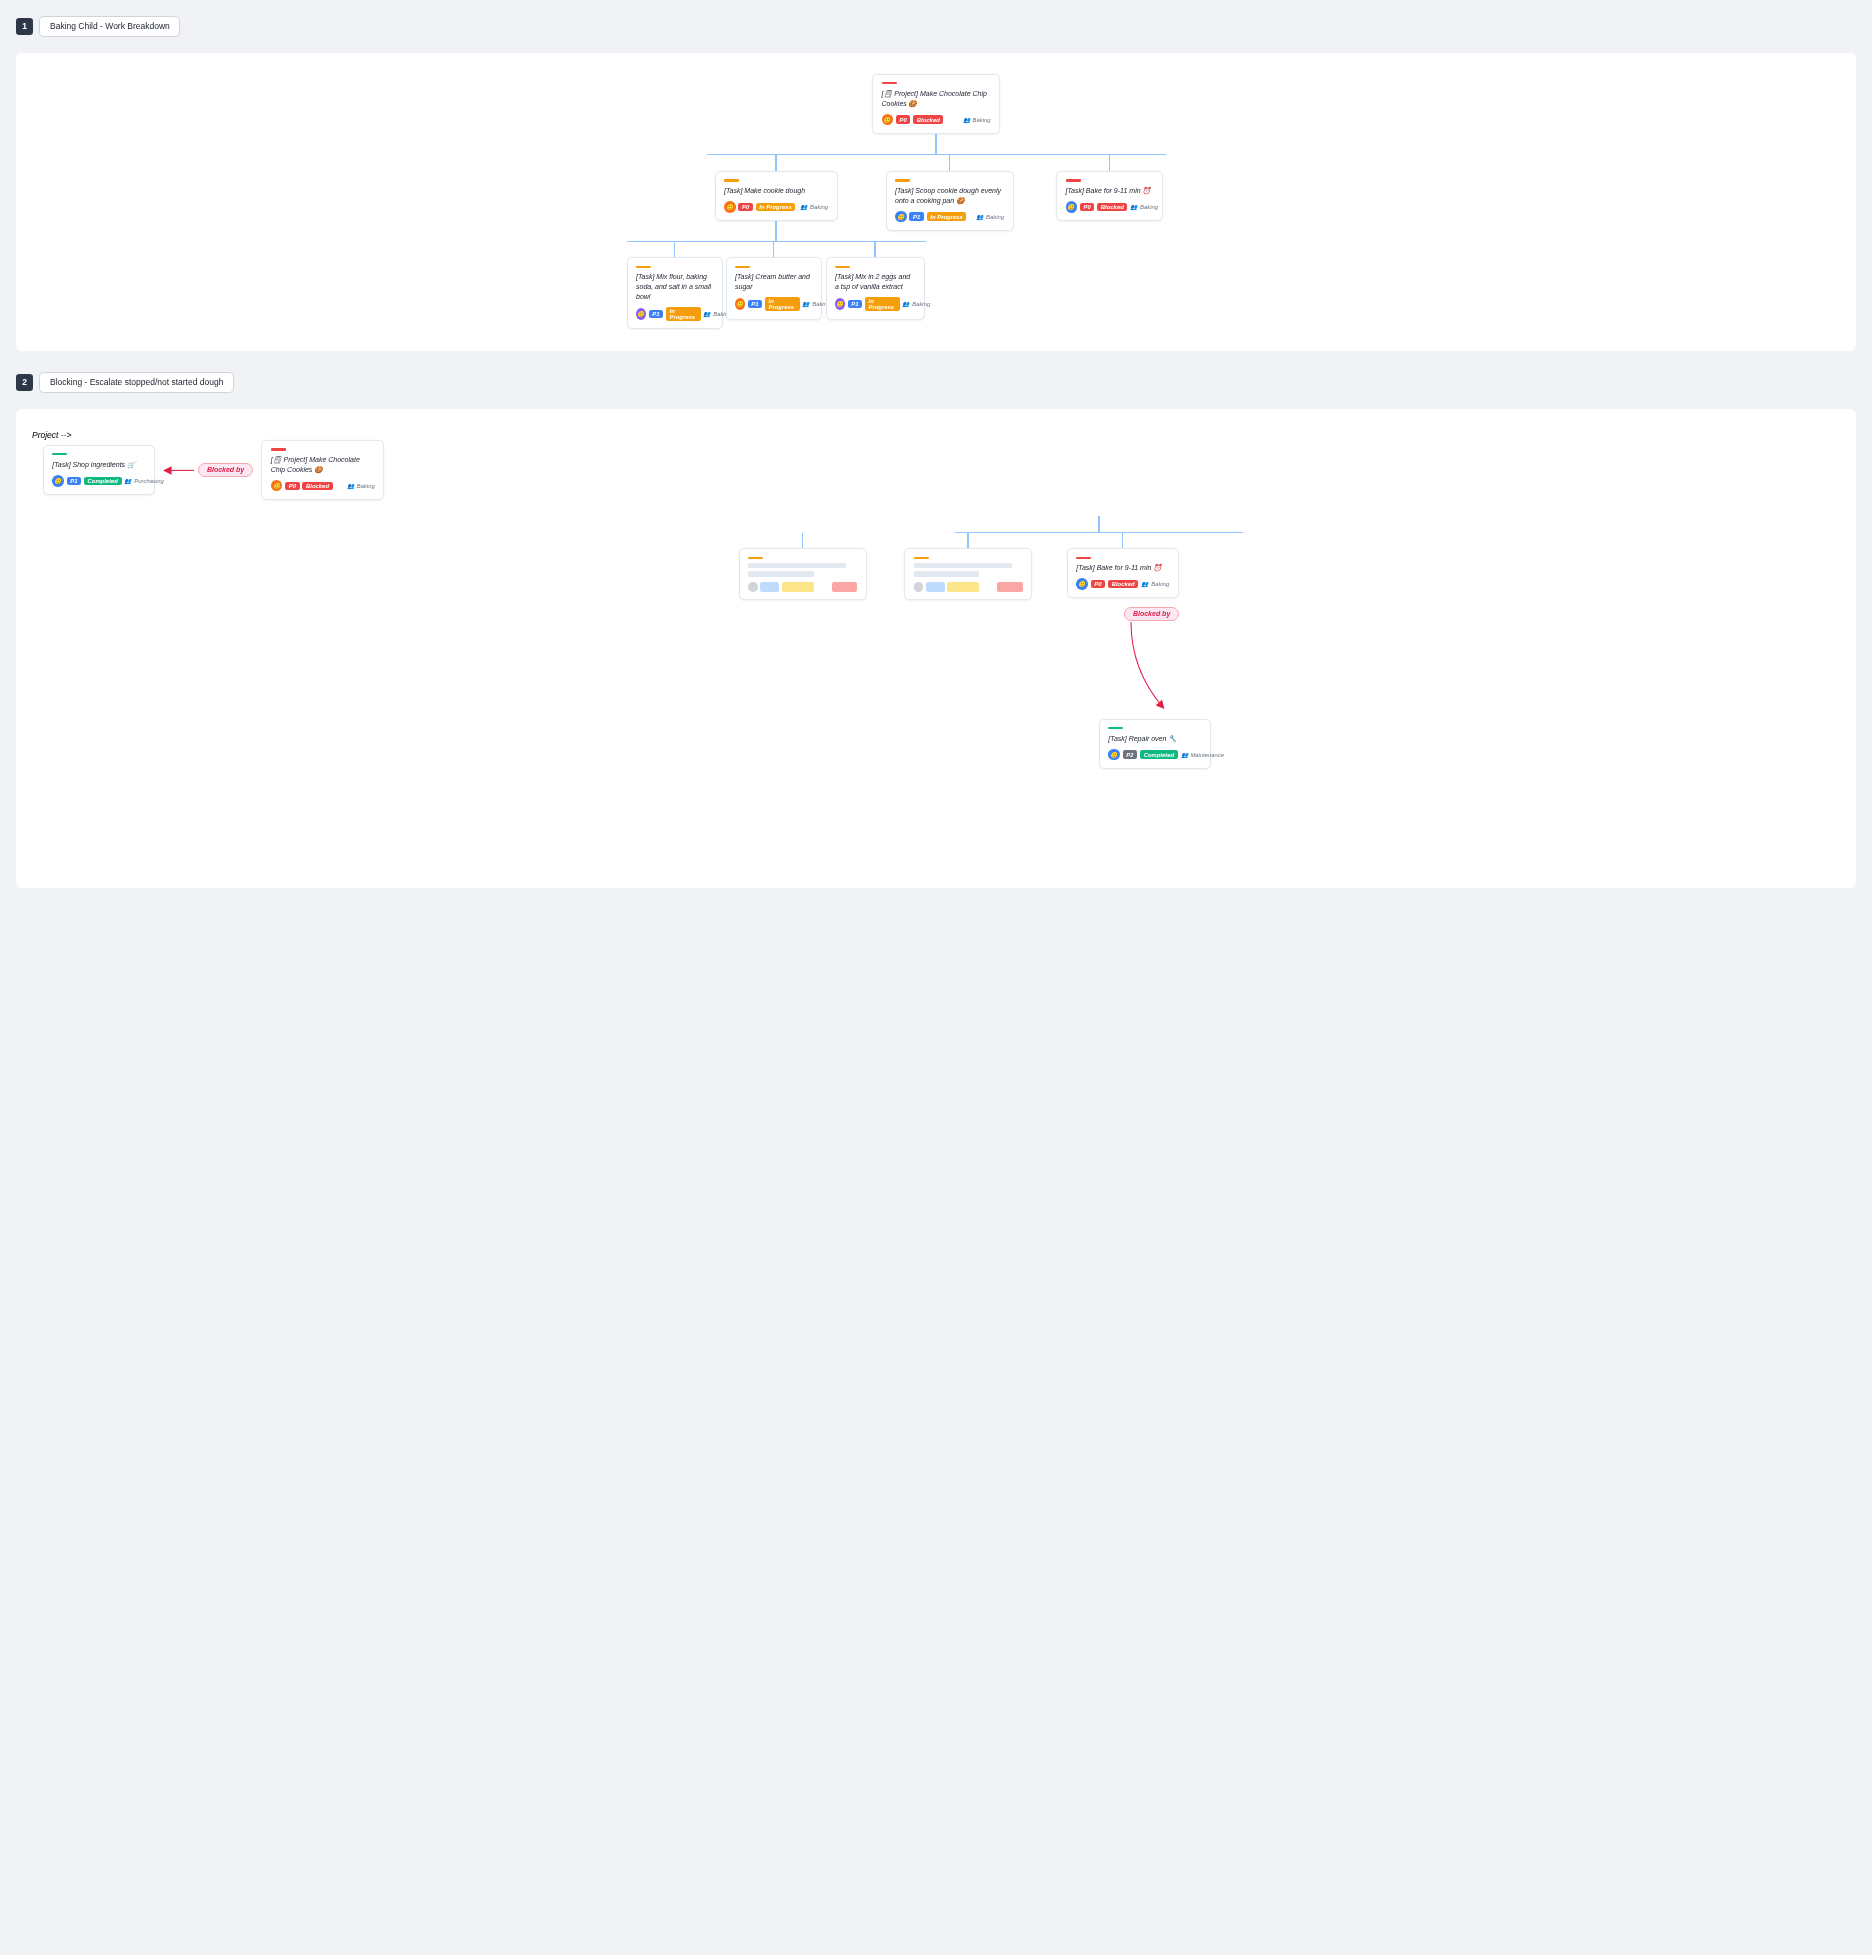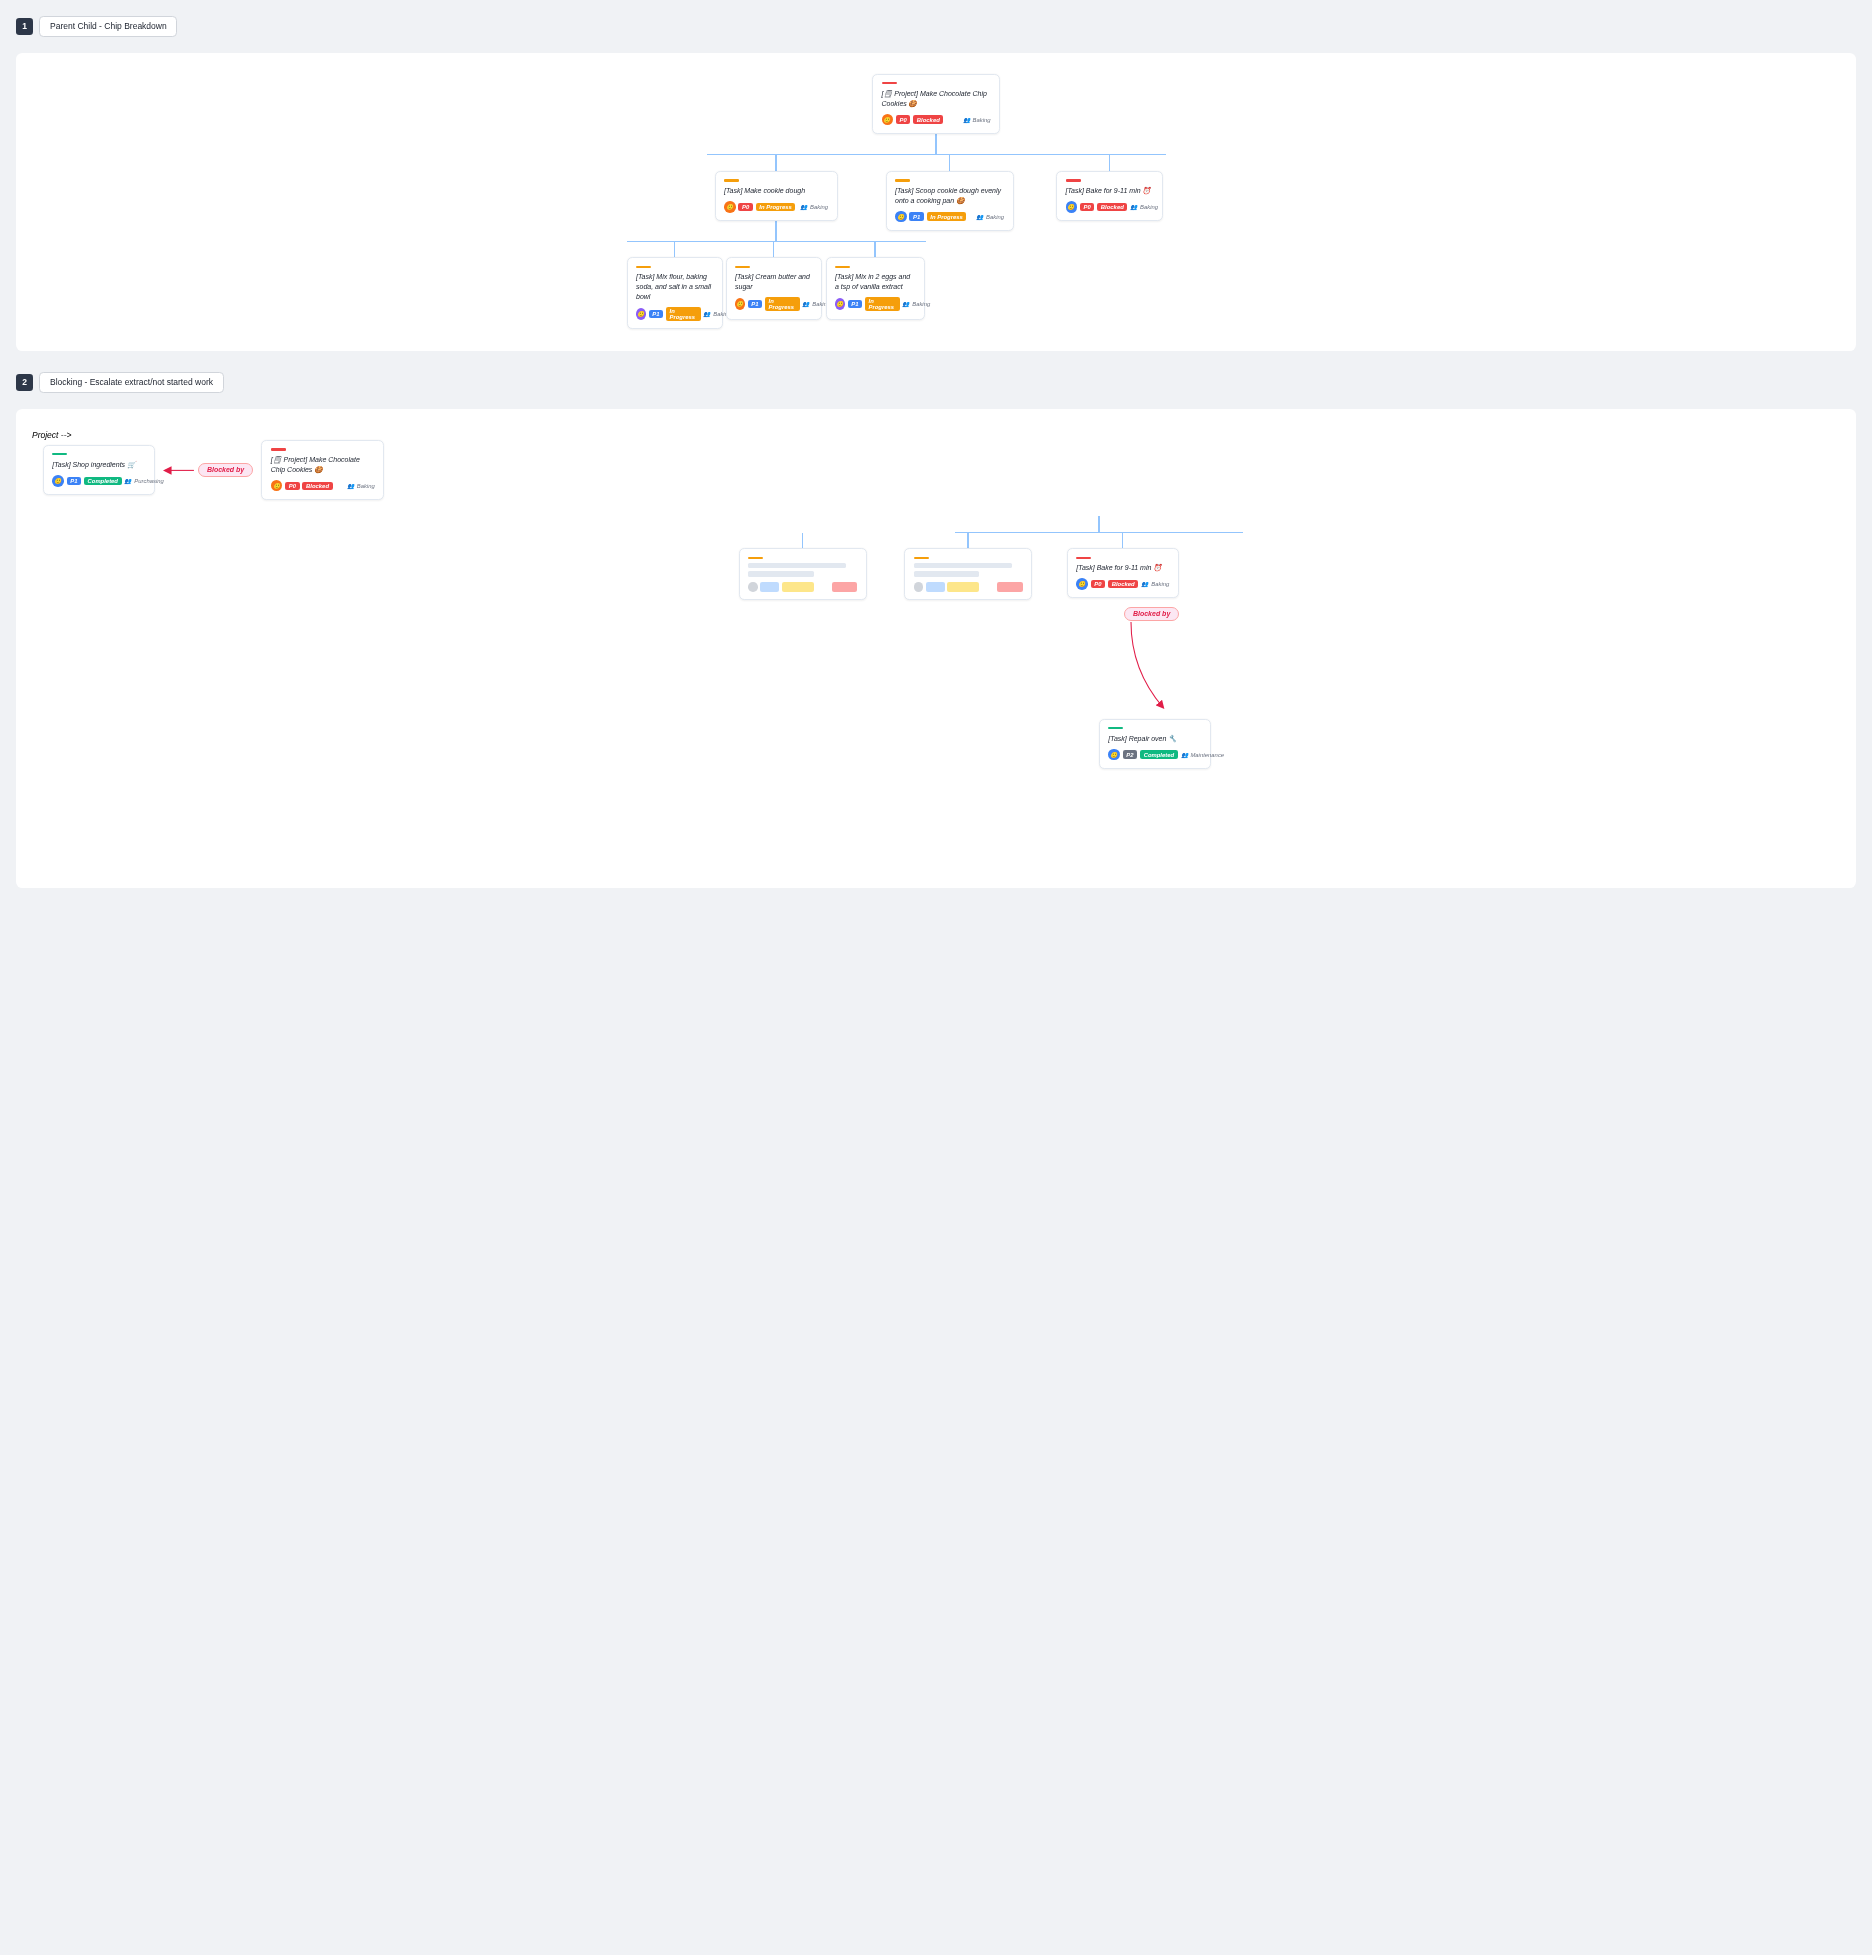--- a/index.html
+++ b/index.html
@@ -183,21 +183,21 @@
       font-weight: 600;
       white-space: nowrap;
     }
   </style>
 </head>
 <body>
 
 <div class="section">
   <div class="section-header">
     <div class="section-number">1</div>
-    <div class="section-title">Parent Child - Chip Breakdown</div>
+    <div class="section-title">Baking Child - Work Breakdown</div>
   </div>
 
   <div class="diagram-area">
 
     <div style="display:flex; flex-direction:column; align-items:center;">
 
       <div class="card tree1-root">
         <div class="card-accent accent-red"></div>
         <div class="card-title">[🗒 Project] Make Chocolate Chip Cookies 🍪</div>
         <div class="card-footer">
@@ -340,21 +340,21 @@
           </div>
         </div>
       </div>
     </div>
   </div>
 </div>
 
 <div class="section">
   <div class="section-header">
     <div class="section-number">2</div>
-    <div class="section-title">Blocking - Escalate extract/not started work</div>
+    <div class="section-title">Blocking - Escalate stopped/not started dough</div>
   </div>
 
   <div class="diagram-area section2-area">
 
      Project --&gt;
     <div style="display:flex; flex-direction:row; align-items:center; margin-bottom:16px; gap:8.5px; justify-content:flex-start; padding-left:10.7px;">
 
       <div class="card" style="width:112px;">
         <div class="card-accent accent-green"></div>
         <div class="card-title">[Task] Shop ingredients 🛒</div>

